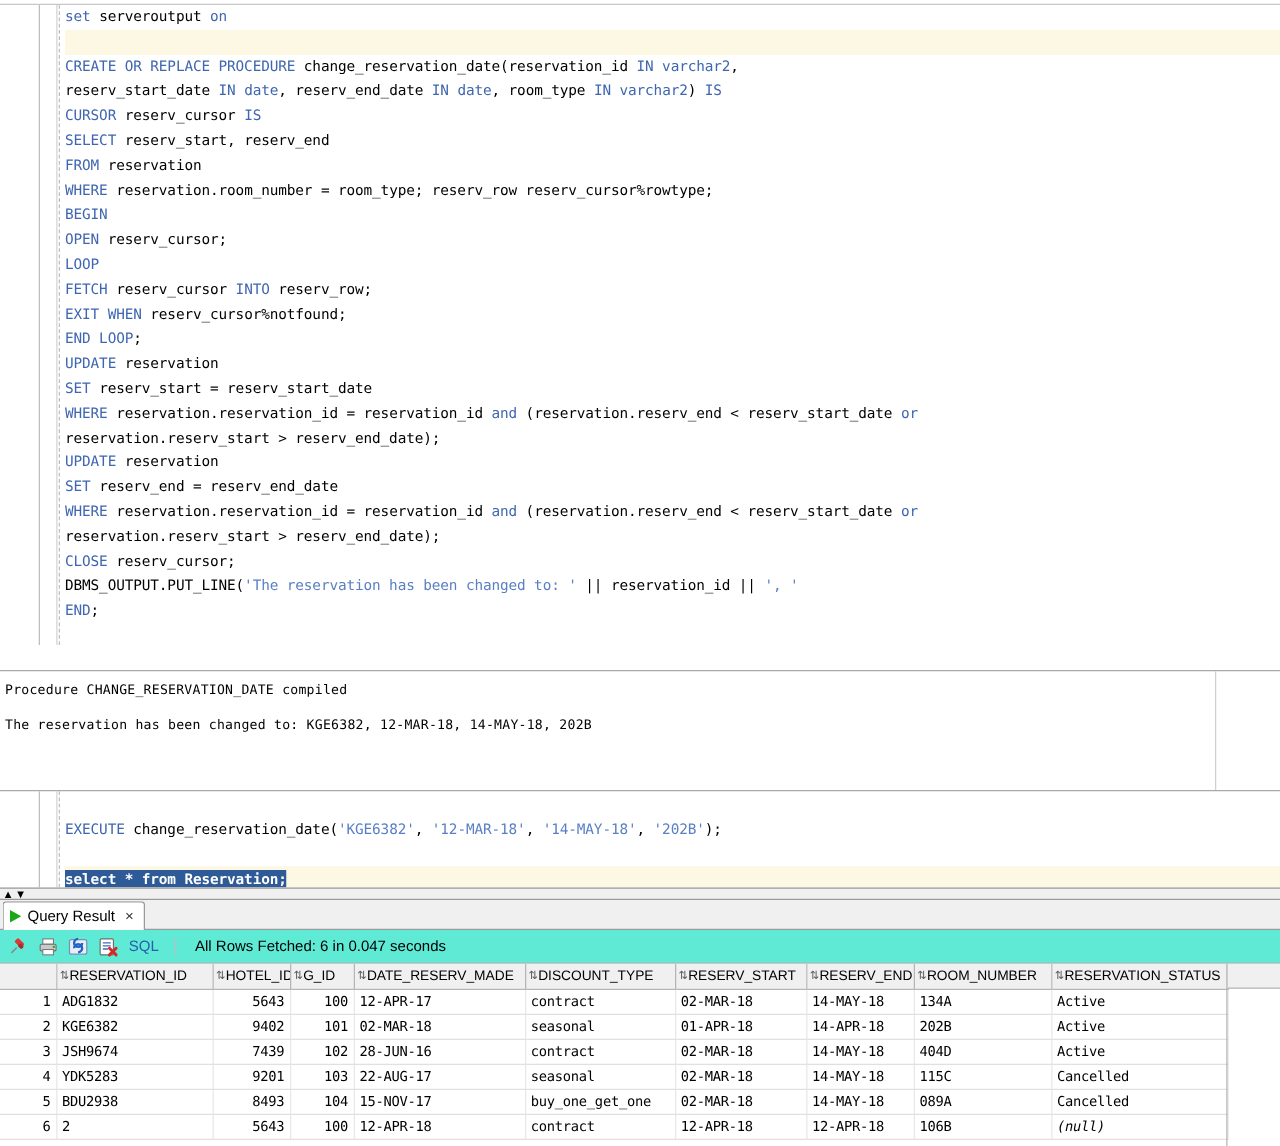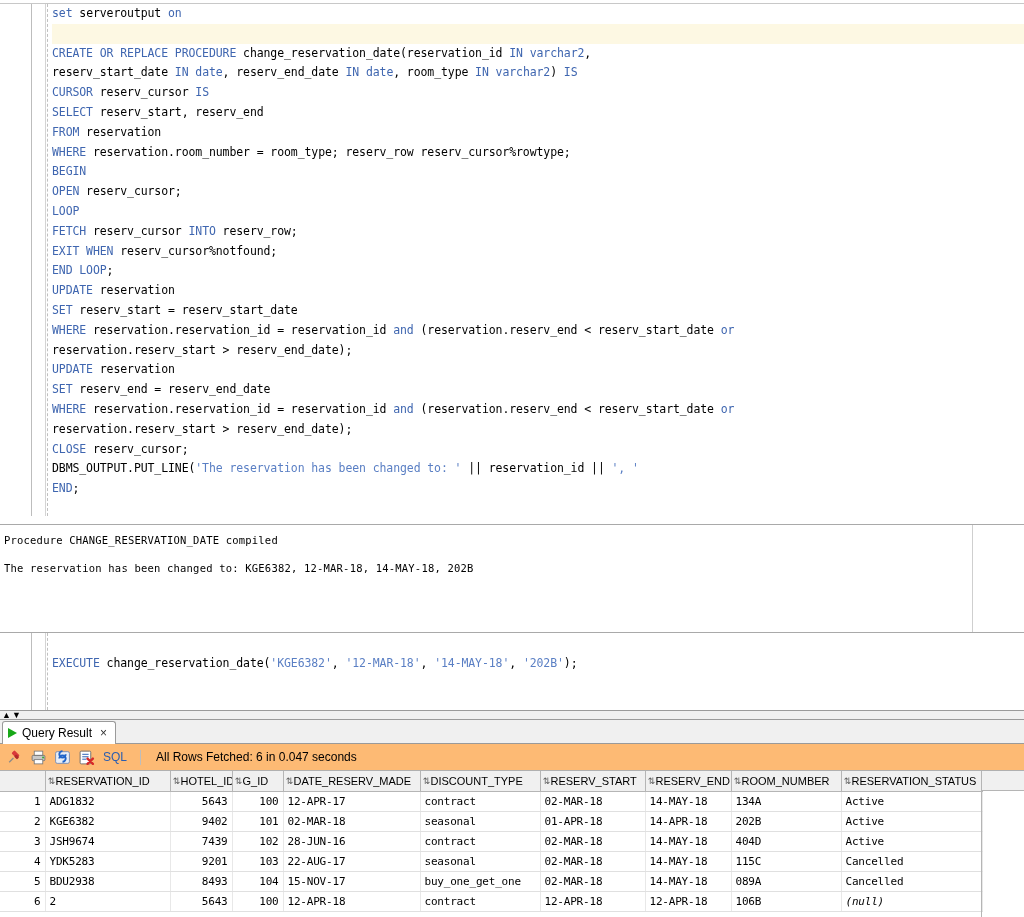--- a/index.html
+++ b/index.html
@@ -69,21 +69,21 @@
     color: #000000;
     letter-spacing: -0.1px;
   }
   .kw  { color: #3f66b0; }
   .str { color: #5a7fc4; }
   .hl-line { background: #fdf8e3; }
 
   
   .output-panel {
     position: absolute;
-    left: 0; top: 524px;
+    left: 0; top: 536px;
     width: 1024px; height: 116px;
     background: #ffffff;
     border-top: 1px solid #a9a9a9;
     box-sizing: border-box;
   }
   .output-inner {
     position: absolute;
     left: 0; top: 0; right: 0; bottom: 0;
     border-right: 1px solid #cfcfcf;
     width: 973px;
@@ -190,21 +190,21 @@
     color: #333;
     padding-left: 3px;
     cursor: pointer;
   }
 
   
   .res-toolbar {
     position: absolute;
     left: 0; top: 744px;
     width: 1024px; height: 27px;
-    background: #fdba74;
+    background: #5eead4;
     border-bottom: 1px solid #b0b0b0;
     box-sizing: border-box;
     display: flex;
     align-items: center;
     padding-left: 6px;
     gap: 7px;
   }
   .tb-icon { width: 17px; height: 17px; display: block; }
   .tb-sep {
     width: 1px; height: 15px;
@@ -342,20 +342,21 @@
     </div>
 </div>
 
 <div class="worksheet2">
   <div class="ws2-gutter"></div>
   <div class="ws2-gutter2"></div>
   <div class="ws2-code" id="ws2-code">
       <div class="code-line">&nbsp;</div>
       <div class="code-line"><span class="kw">EXECUTE</span><span> change_reservation_date(</span><span class="str">'KGE6382'</span><span>, </span><span class="str">'12-MAR-18'</span><span>, </span><span class="str">'14-MAY-18'</span><span>, </span><span class="str">'202B'</span><span>);</span></div>
       <div class="code-line">&nbsp;</div>
+      <div class="code-line sel-line"><span class="sel-text">select * from Reservation;</span></div>
     </div>
 </div>
 
 <div class="splitter">
   <span class="spl-arrows">▲▼</span>
 </div>
 
 <div class="tabbar">
   <div class="tab">
     <span class="tab-play"></span>

